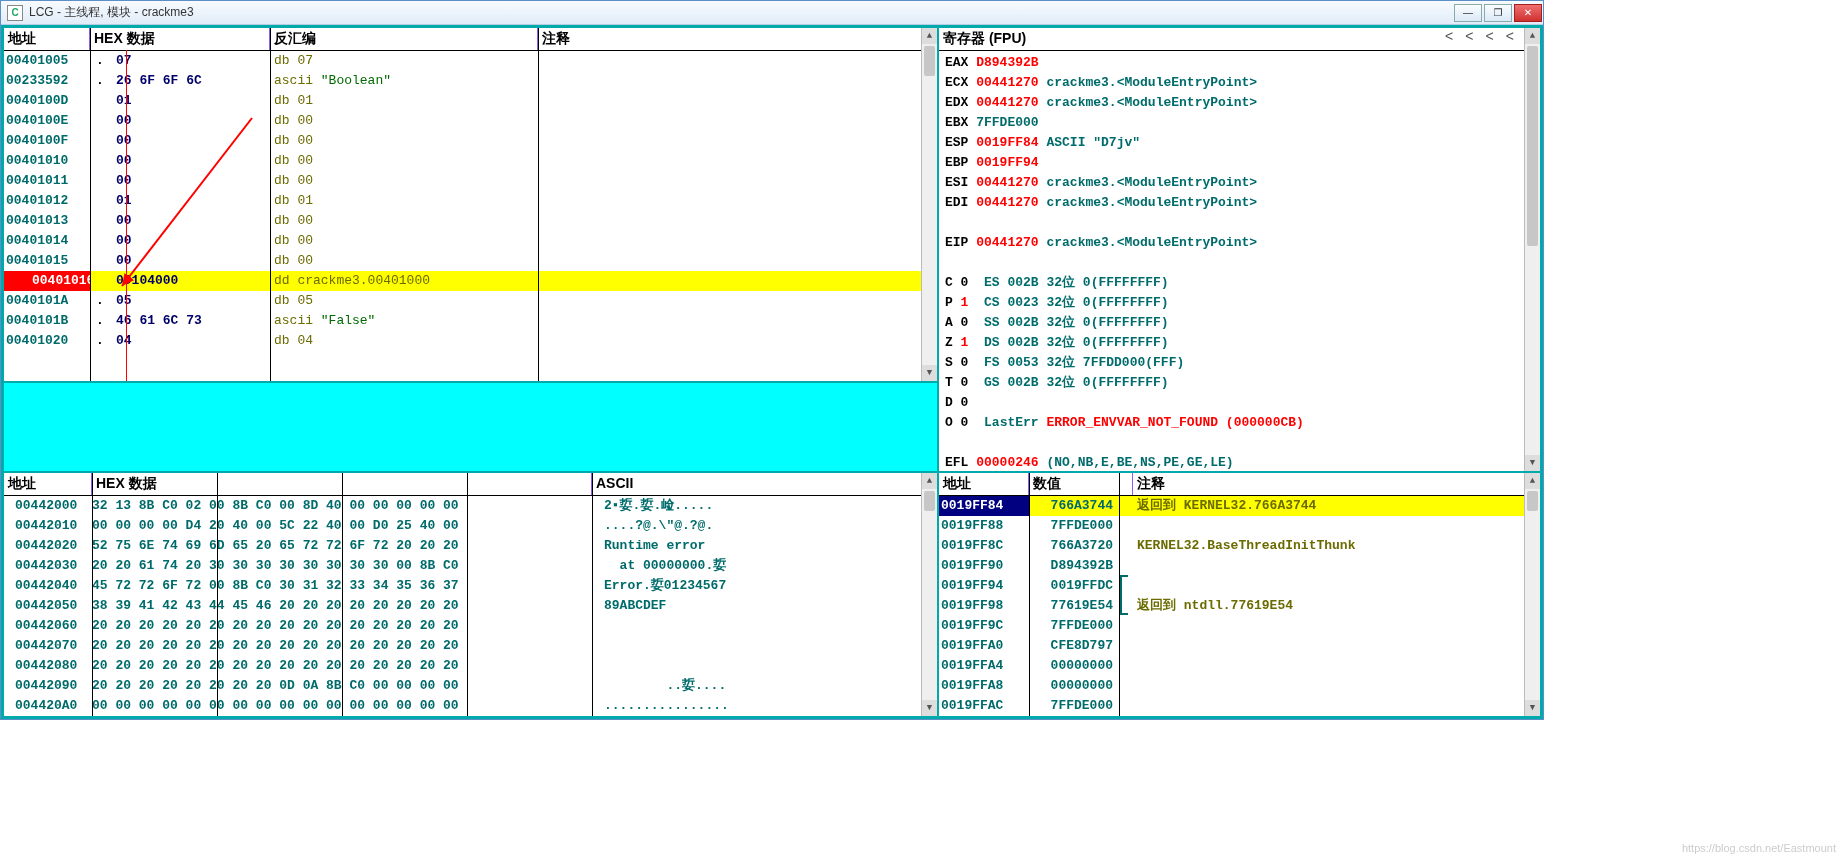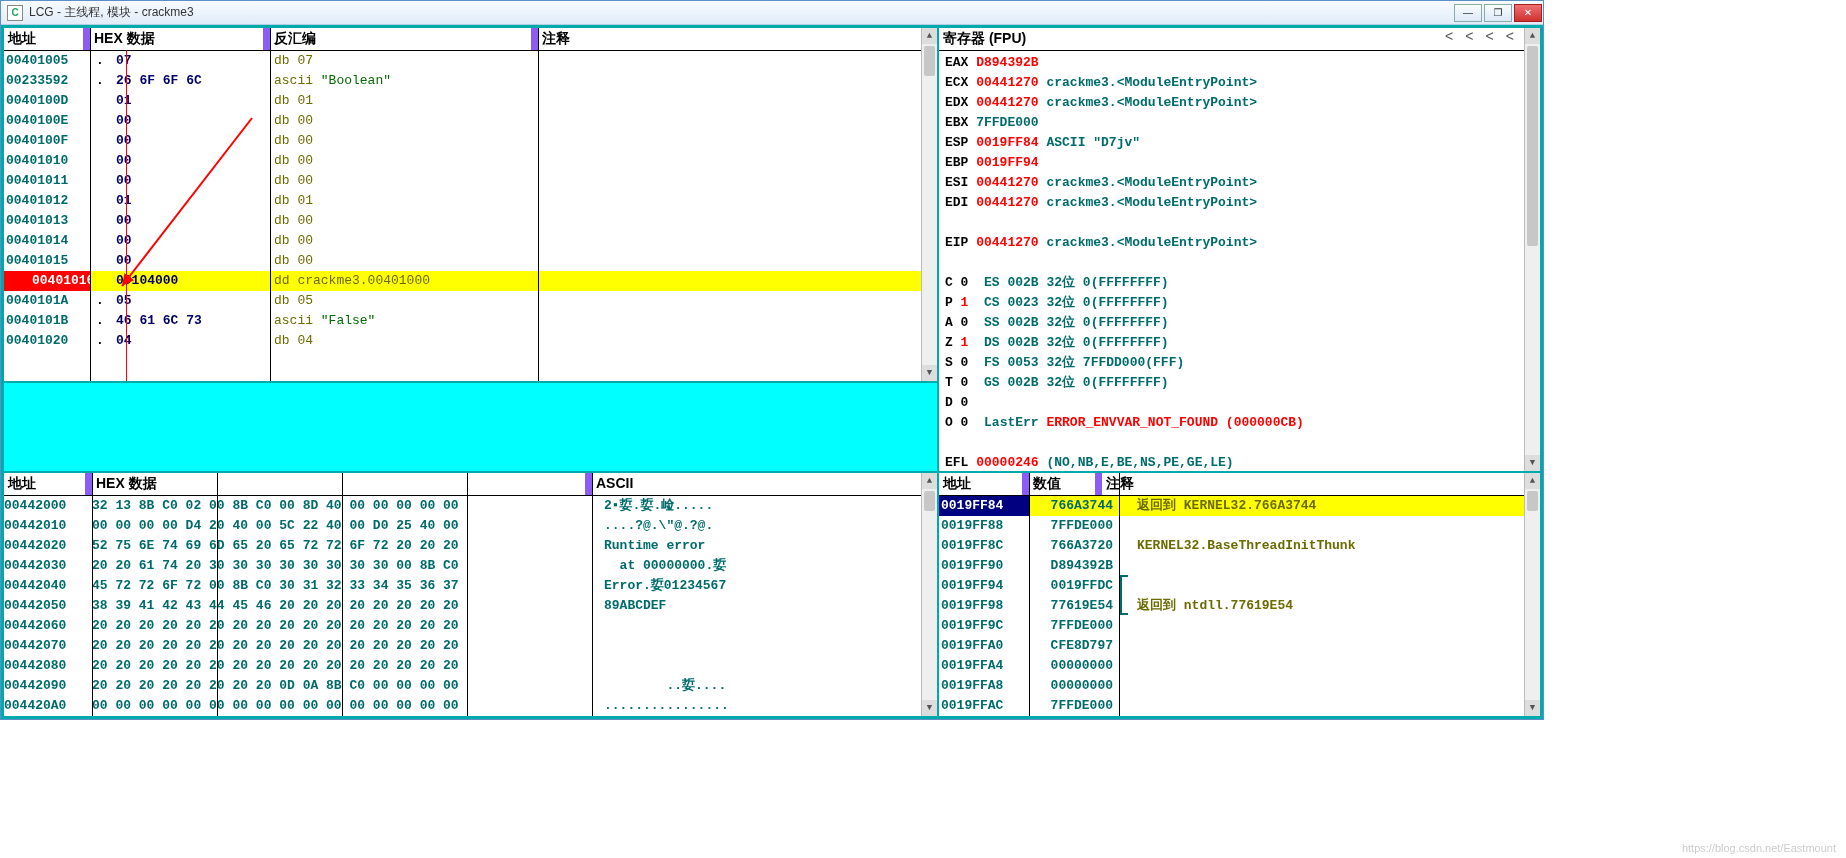--- a/index.html
+++ b/index.html
@@ -63,21 +63,21 @@
   .pane.stack  { grid-column: 2; grid-row: 3; }
   .hdr {
     display: flex;
     border-bottom: 1px solid #000;
     font-family: "Microsoft YaHei", sans-serif;
     font-weight: bold;
     font-size: 14px;
     background: #fff;
   }
   .hdr > div {
-    border-right: 7px solid #8b5cf6;
+    border-right: 1px solid #8b5cf6;
     padding: 2px 4px;
   }
   .disasm .hdr .c0 { width: 86px; }
   .disasm .hdr .c1 { width: 180px; }
   .disasm .hdr .c2 { width: 268px; }
   .disasm .hdr .c3 { flex: 1; border-right: none; }
   .disasm-body { position: relative; }
   .drow {
     display: flex;
     height: 20px;
@@ -106,30 +106,30 @@
   .regs .hdr .t { border:none; flex:1;}
   .regs .hdr .nav { border:none; font-weight:normal; color:#555; padding:0 6px; cursor:default;}
   .r-name { color:#000; }
   .r-hex  { color:#ff0000; }
   .r-txt  { color:#006b6b; }
   .dump .hdr .c0 { width: 88px;}
   .dump .hdr .c1 { width: 500px;}
   .dump .hdr .c2 { flex:1; border-right:none;}
   .dump-body { line-height: 20px; white-space: pre; font-weight:bold;}
   .ddrow { display:flex;}
-  .ddrow .c0 { width:88px; padding-left:0; color:#006b6b;}
+  .ddrow .c0 { width:88px; padding-left:11px; color:#006b6b;}
   .ddrow .c1 { width:500px; color:#006b6b;}
   .ddrow .c2 { flex:1; color:#006b6b;padding-left:12px;}
   .dump .vline.a { left:88px;}
   .dump .vline.b { left:213px;}
   .dump .vline.c { left:338px;}
   .dump .vline.d { left:463px;}
   .dump .vline.e { left:588px;}
   .stack .hdr .c0 { width: 90px;}
-  .stack .hdr .c1 { width: 73px;}
+  .stack .hdr .c1 { width: 104px;}
   .stack .hdr .c2 { flex:1; border-right:none;}
   .stack-body { line-height: 20px; white-space: pre; font-weight:bold;}
   .srow { display:flex;}
   .srow .c0 { width:90px; padding-left:2px; color:#006b6b; text-align:left;}
   .srow .c1 { width:90px; color:#006b6b; text-align:right; padding-right:6px;}
   .srow .c2 { flex:1; color:#6b6b00; padding-left:18px;}
   .srow.hi .c0 { background:#000080; color:#fff;}
   .srow.hi .c1 { background:#ffff00; color:#006b6b;}
   .srow.hi .c2 { background:#ffff00;}
   .stack .vline.a { left:90px;}

